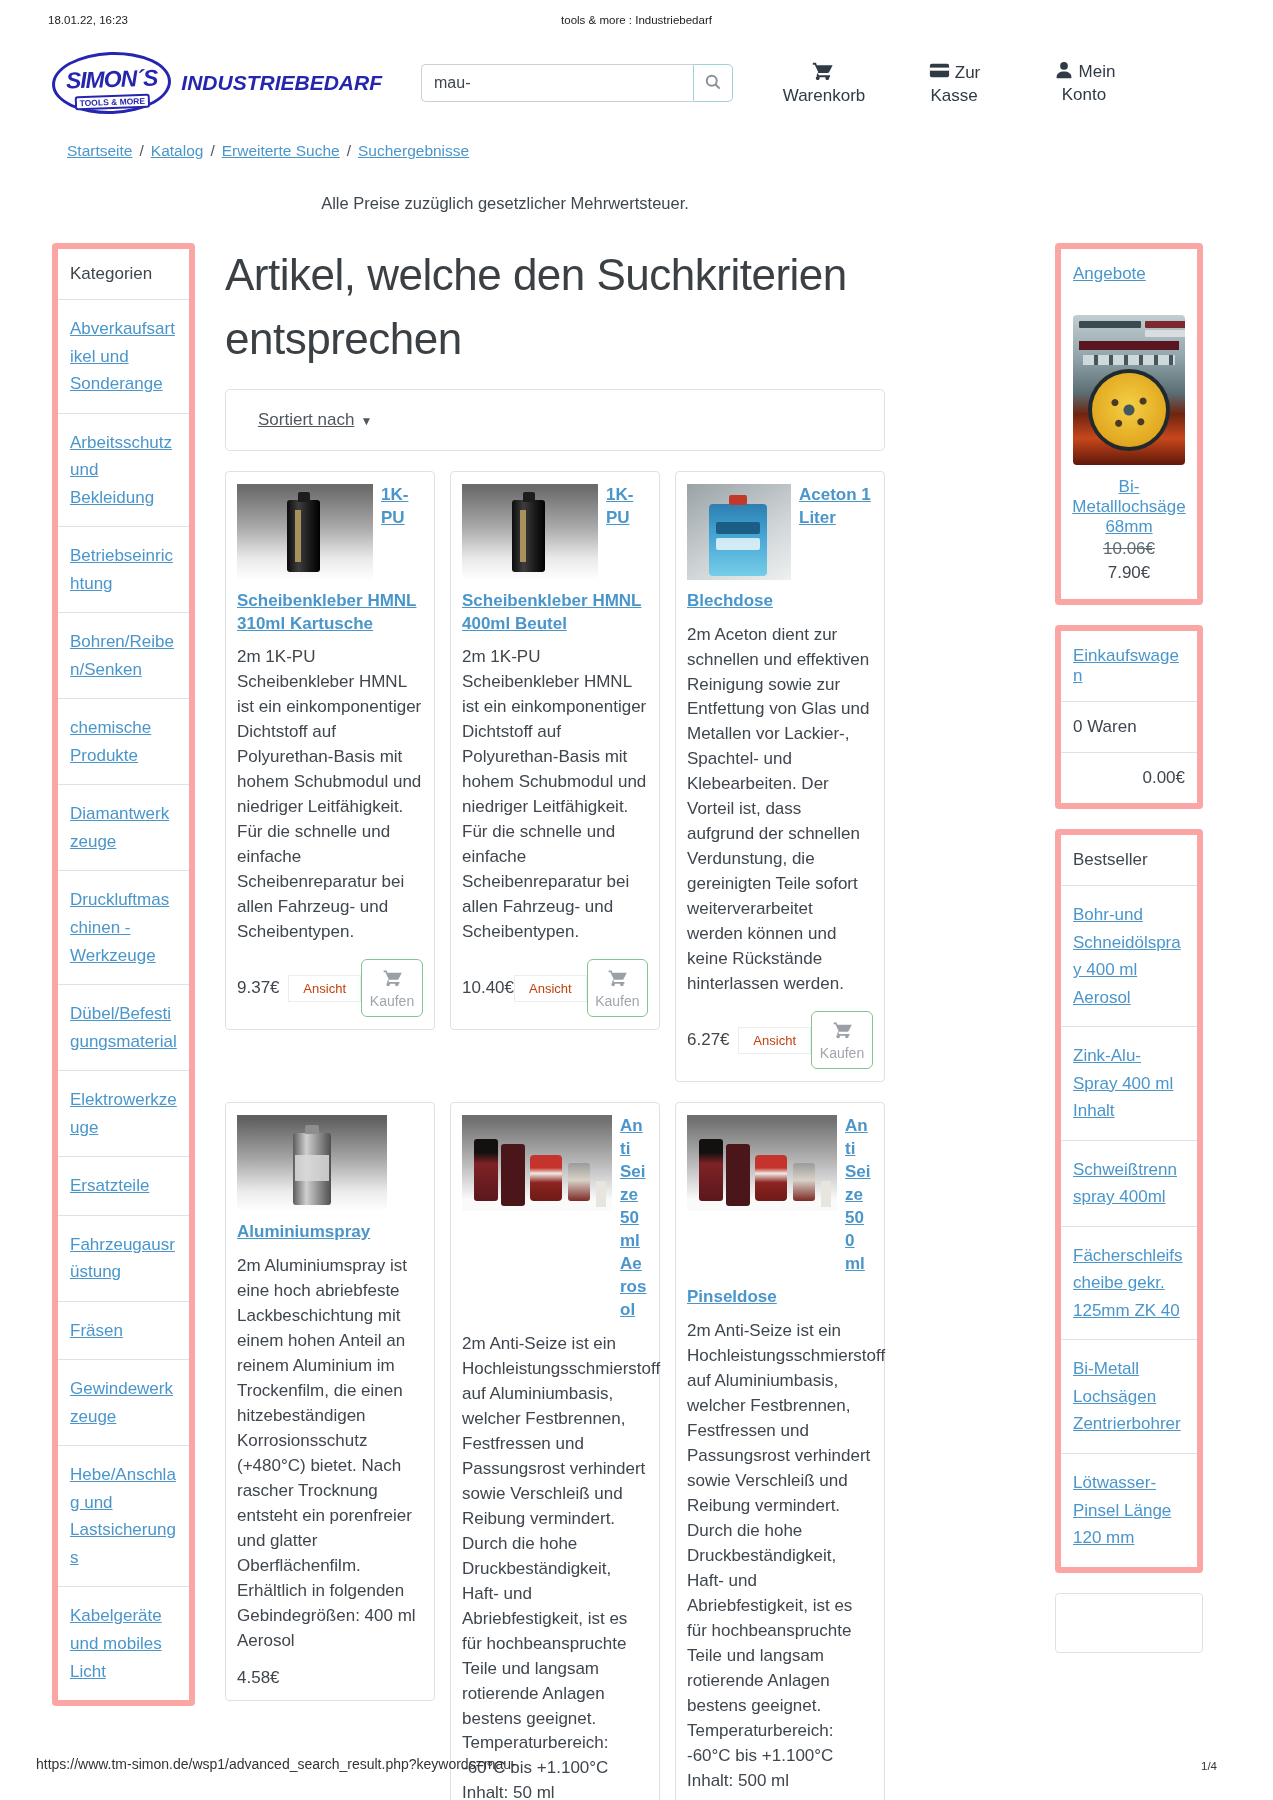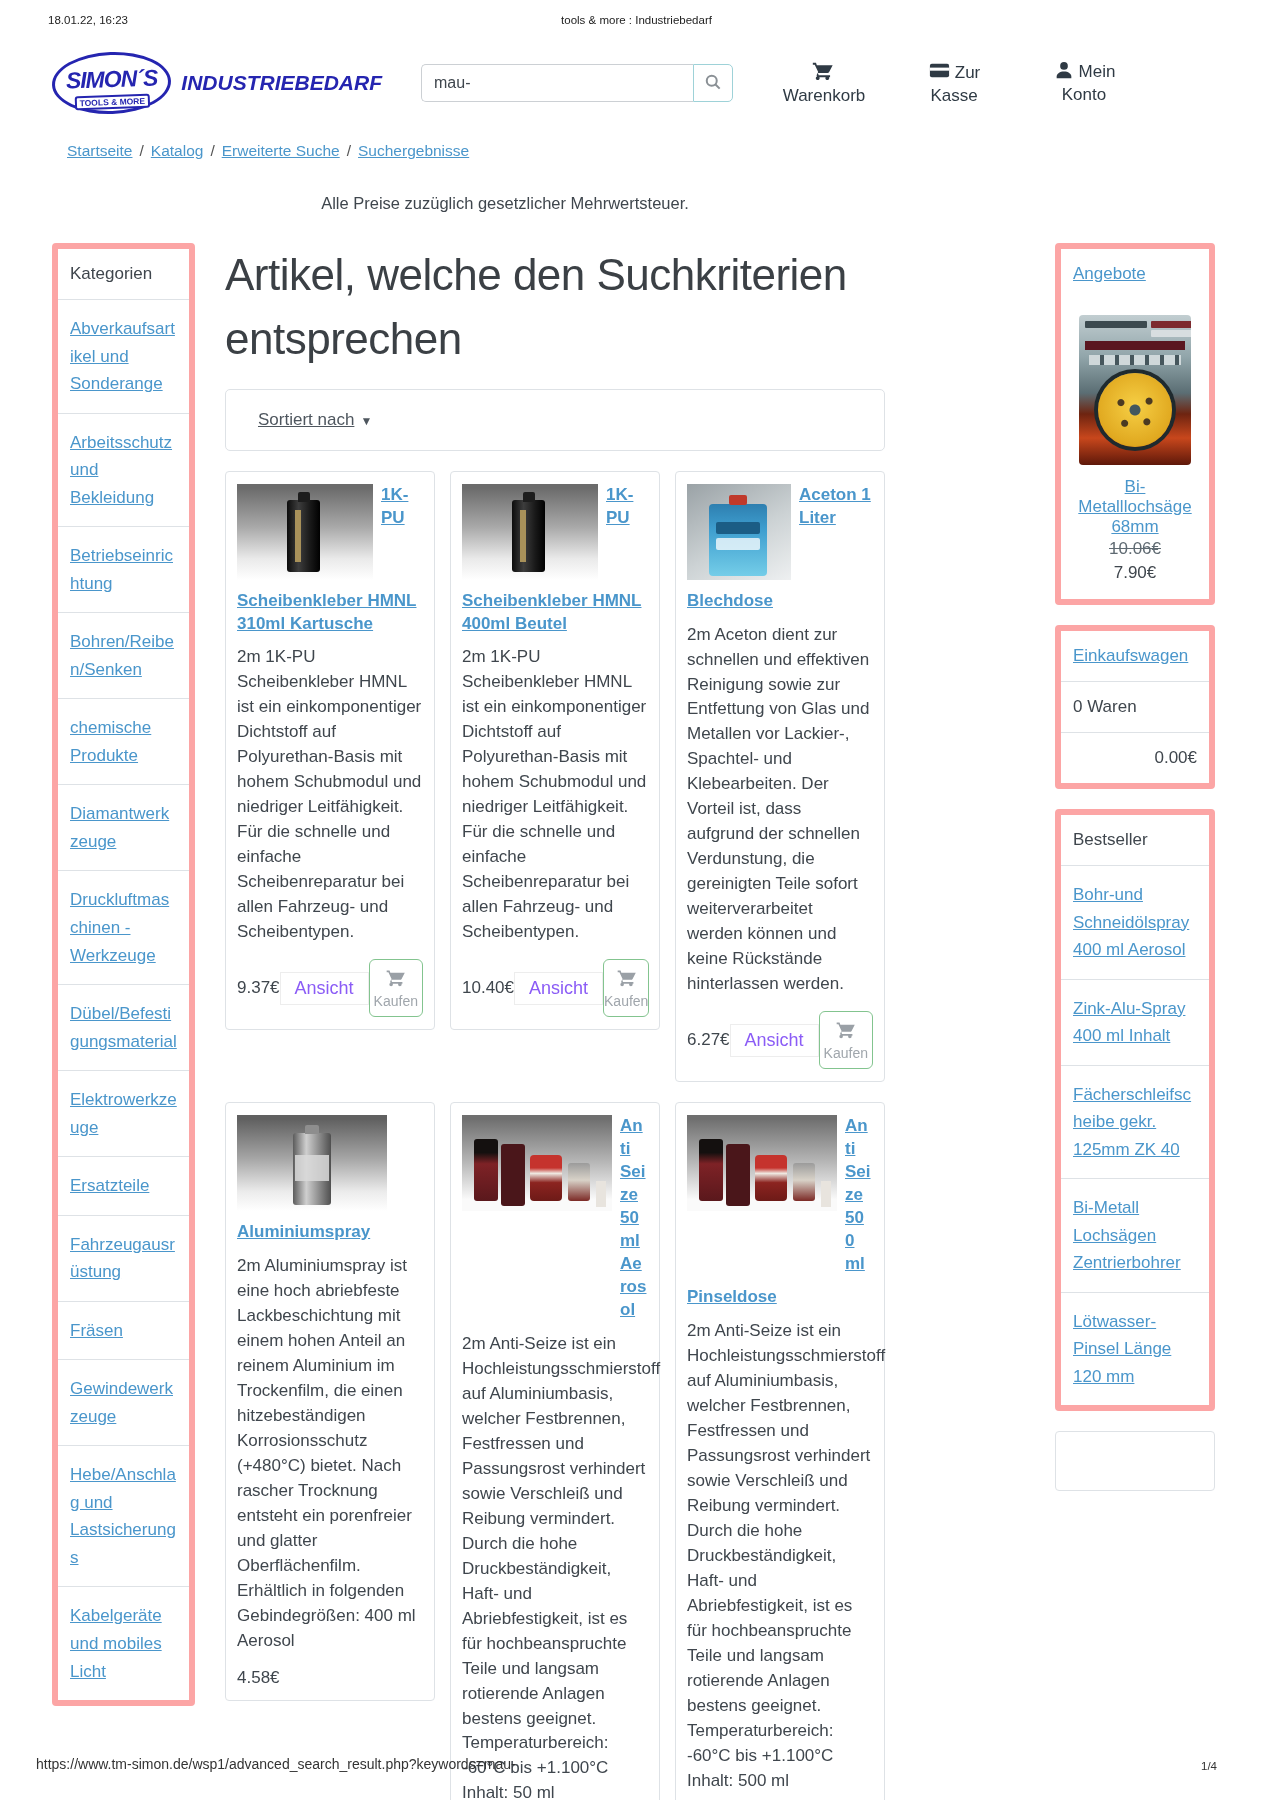--- a/index.html
+++ b/index.html
@@ -33,21 +33,21 @@
   
   .breadcrumb { margin:16px 0 0 67px; font-size:15.5px; }
   .breadcrumb a { color:#4a96cb; text-decoration:underline; }
   .breadcrumb .sep { color:#555; margin:0 7px; }
   .notice { width:1010px; text-align:center; margin-top:34px; font-size:16.5px; color:#3f464d; }
 
   
   .cols { display:flex; align-items:flex-start; margin:30px 0 0 52px; }
   .sb-left { width:143px; }
   .main { width:660px; margin-left:30px; }
-  .sb-right { width:160px; margin-left:170px; }
+  .sb-right { width:148px; margin-left:170px; }
 
   
   .box { border:6px solid #fca5a5; border-radius:4px; background:#fff; }
   .lg-head { padding:15px 12px; font-size:17px; color:#3f464d; }
   .lg-item { padding:15px 12px; border-top:1px solid #dee2e6; font-size:17px; line-height:1.62; }
   .lg-item a { color:#4a96cb; text-decoration:underline; overflow-wrap:break-word; word-break:break-word; }
 
   
   h1 { font-size:44px; font-weight:300; color:#3b4045; line-height:1.45; letter-spacing:-.5px; }
   .sortbox { border:1px solid #dee2e6; border-radius:5px; margin-top:18px; padding:20px 32px; }
@@ -56,22 +56,22 @@
 
   .grid { display:grid; grid-template-columns:repeat(3,210px); gap:20px 15px; margin-top:20px; align-items:start; }
   .card { border:1px solid #dee2e6; border-radius:4px; padding:12px 11px; background:#fff; }
   .card-top { display:flex; gap:8px; }
   .plink { color:#4a96cb; font-weight:bold; font-size:17px; text-decoration:underline; line-height:1.35; overflow-wrap:break-word; }
   .beside { flex:1; min-width:0; }
   .title { display:block; margin-top:10px; }
   .pdesc { margin-top:10px; font-size:17px; line-height:1.47; color:#3f464d; }
   .prow { display:flex; align-items:center; margin-top:14px; }
   .price { font-size:17px; color:#3f464d; }
-  .btn-view { margin-left:auto; background:#fff; border:1px solid #ededed; padding:5px 14px; font-size:18px;
-              color:#8b5cf6; font-family:inherit; cursor:pointer; }
+  .btn-view { margin-left:auto; background:#fff; border:1px solid #ededed; padding:5px 14px; font-size:13px;
+              color:#c2410c; font-family:inherit; cursor:pointer; }
   .btn-buy { width:62px; height:58px; background:#fff; border:1px solid #83c48f; border-radius:6px; cursor:pointer;
              display:flex; flex-direction:column; align-items:center; justify-content:center; gap:2px; font-family:inherit; }
   .btn-buy .lbl { font-size:14px; color:#a0a6ac; }
 
   
   .pimg { position:relative; height:96px; flex:0 0 auto; overflow:hidden; }
   .pimg span { position:absolute; }
   .img-cartridge { width:136px; background:linear-gradient(180deg,#6b6b6b 4%,#a9a9a9 45%,#eaeaea 78%,#fff 100%); }
   .img-cartridge .s1 { left:50px; top:16px; width:33px; height:72px; border-radius:3px;
                        background:linear-gradient(90deg,#0c0c0c,#3d3d3d 35%,#191919 70%,#000); }
@@ -357,20 +357,21 @@
       <div class="box">
         <div class="lg-head"><a href="#">Einkaufswagen</a></div>
         <div class="cart-count">0 Waren</div>
         <div class="cart-total">0.00€</div>
       </div>
 
       <div class="box">
         <div class="lg-head">Bestseller</div>
         <div class="lg-item"><a href="#">Bohr-und Schneidölspray 400 ml Aerosol</a></div>
         <div class="lg-item"><a href="#">Zink-Alu-Spray 400 ml Inhalt</a></div>
+        <div class="lg-item"><a href="#">Schweißtrennspray 400ml</a></div>
         <div class="lg-item"><a href="#">Fächerschleifscheibe gekr. 125mm ZK 40</a></div>
         <div class="lg-item"><a href="#">Bi-Metall Lochsägen Zentrierbohrer</a></div>
         <div class="lg-item"><a href="#">Lötwasser-Pinsel Länge 120 mm</a></div>
       </div>
 
       <div class="cutbox"></div>
     </aside>
   </div>
 
   <div class="footer-url">https://www.tm-simon.de/wsp1/advanced_search_result.php?keywords=mau-</div>

